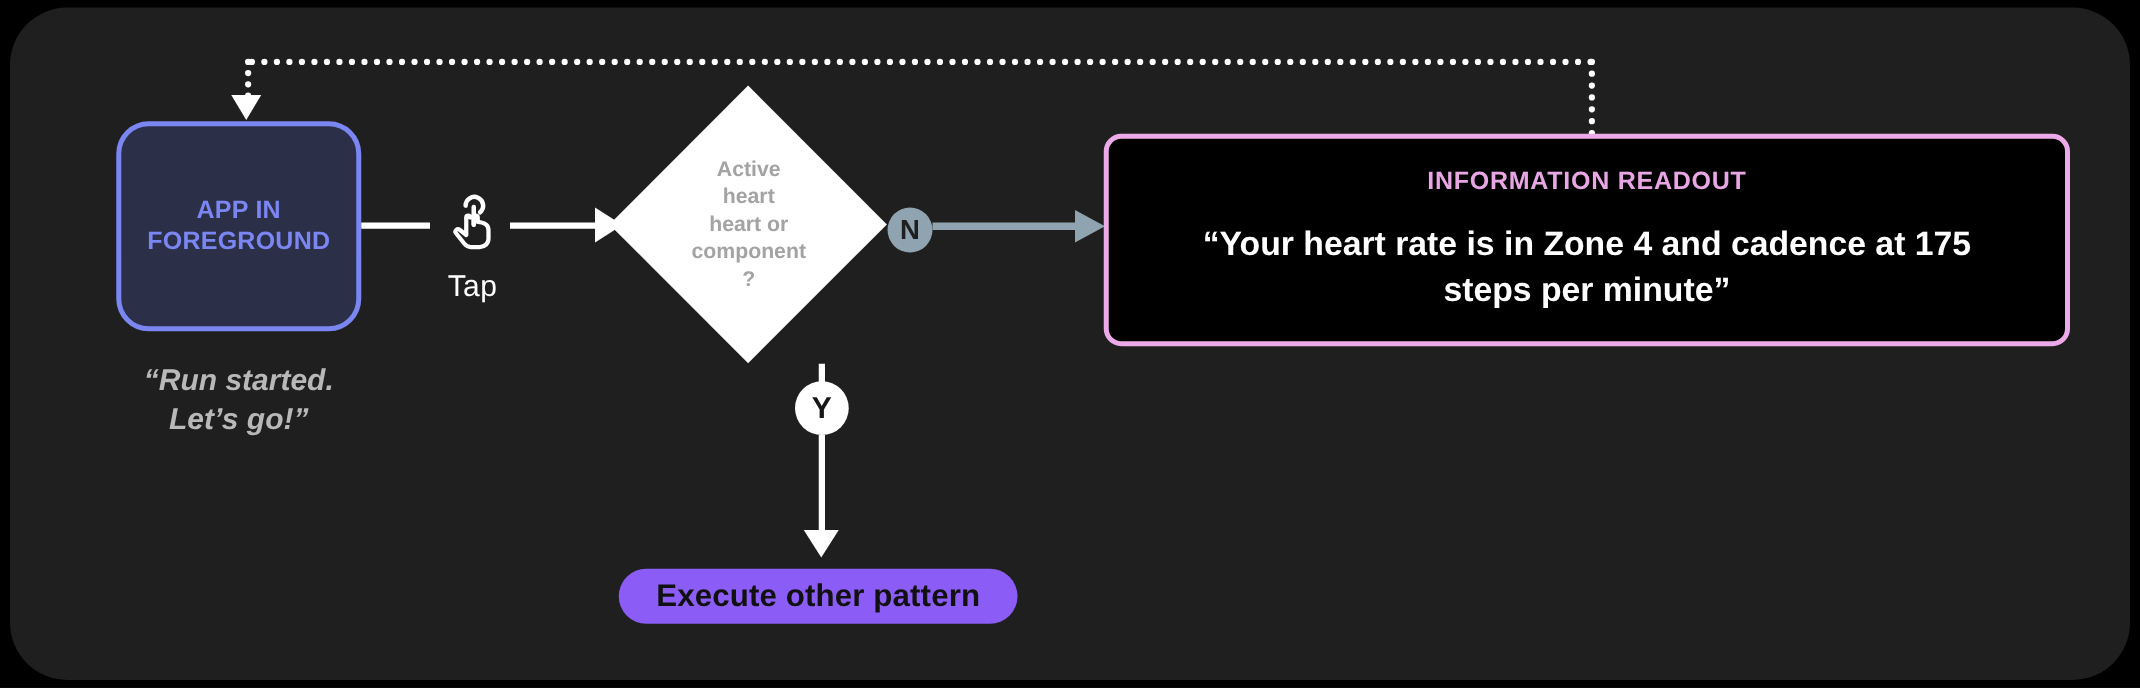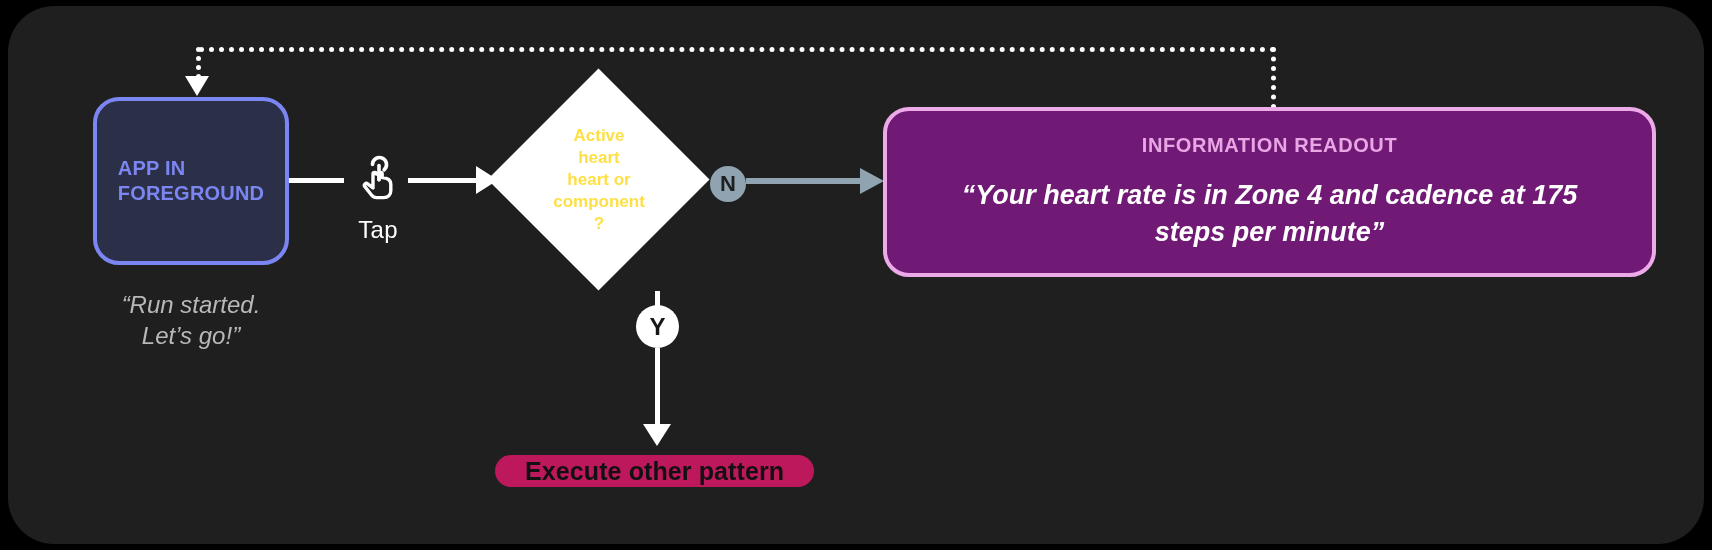--- a/index.html
+++ b/index.html
@@ -37,34 +37,36 @@
     border-radius: 26px;
     display: flex;
     align-items: center;
     justify-content: center;
   }
   #app-box .label {
     color: #7b86f2;
     font-size: 20px;
     font-weight: bold;
     line-height: 1.25;
+    text-align: center;
     letter-spacing: .2px;
   }
 
   
   #app-caption {
     position: absolute;
     left: 63px;
     top: 283px;
     width: 240px;
     text-align: center;
     color: #b8b8b8;
     font-size: 24px;
     font-style: italic;
     line-height: 1.3;
+    font-weight: bold;
   }
 
   
   .wline {
     position: absolute;
     background: #ffffff;
   }
 
   
   #line-app-tap { left: 281px; top: 172px; width: 55px; height: 5px; }
@@ -112,21 +114,21 @@
     transform-origin: center;
     margin-left: 32px;
     margin-top: 32px;
   }
   #diamond-text {
     position: absolute;
     left: 0; top: 50%;
     width: 222px;
     transform: translateY(-50%);
     text-align: center;
-    color: #fde047;
+    color: #a3a3a3;
     font-size: 17px;
     font-weight: bold;
     line-height: 1.3;
   }
 
   
   #n-badge {
     position: absolute;
     left: 702px; top: 160px;
     width: 36px; height: 36px;
@@ -187,60 +189,59 @@
     border-left: 14px solid transparent;
     border-right: 14px solid transparent;
     border-top: 22px solid #ffffff;
   }
 
   
   #execute-pill {
     position: absolute;
     left: 487px;
     top: 449px;
-    height: 32px;
+    height: 44px;
     padding: 0 30px;
     border-radius: 26px;
-    background: #be185d;
+    background: #8b5cf6;
     color: #111111;
     font-size: 25px;
     font-weight: bold;
     display: flex;
     align-items: center;
     justify-content: center;
     letter-spacing: .1px;
   }
 
   
   #readout-panel {
     position: absolute;
     left: 875px;
     top: 101px;
     width: 773px;
     height: 170px;
     box-sizing: border-box;
-    background: #701a75;
+    background: #000000;
     border: 4px solid #edaae9;
-    border-radius: 26px;
+    border-radius: 14px;
     display: flex;
     flex-direction: column;
     align-items: center;
     justify-content: center;
   }
   #readout-title {
     color: #e9a6e5;
     font-size: 20px;
     font-weight: bold;
     letter-spacing: .6px;
     margin-bottom: 20px;
   }
   #readout-body {
     color: #ffffff;
     font-size: 27px;
-    font-style: italic;
     font-weight: bold;
     line-height: 1.35;
     text-align: center;
     width: 660px;
   }
 
   
   .dotline-h {
     position: absolute;
     height: 0;

